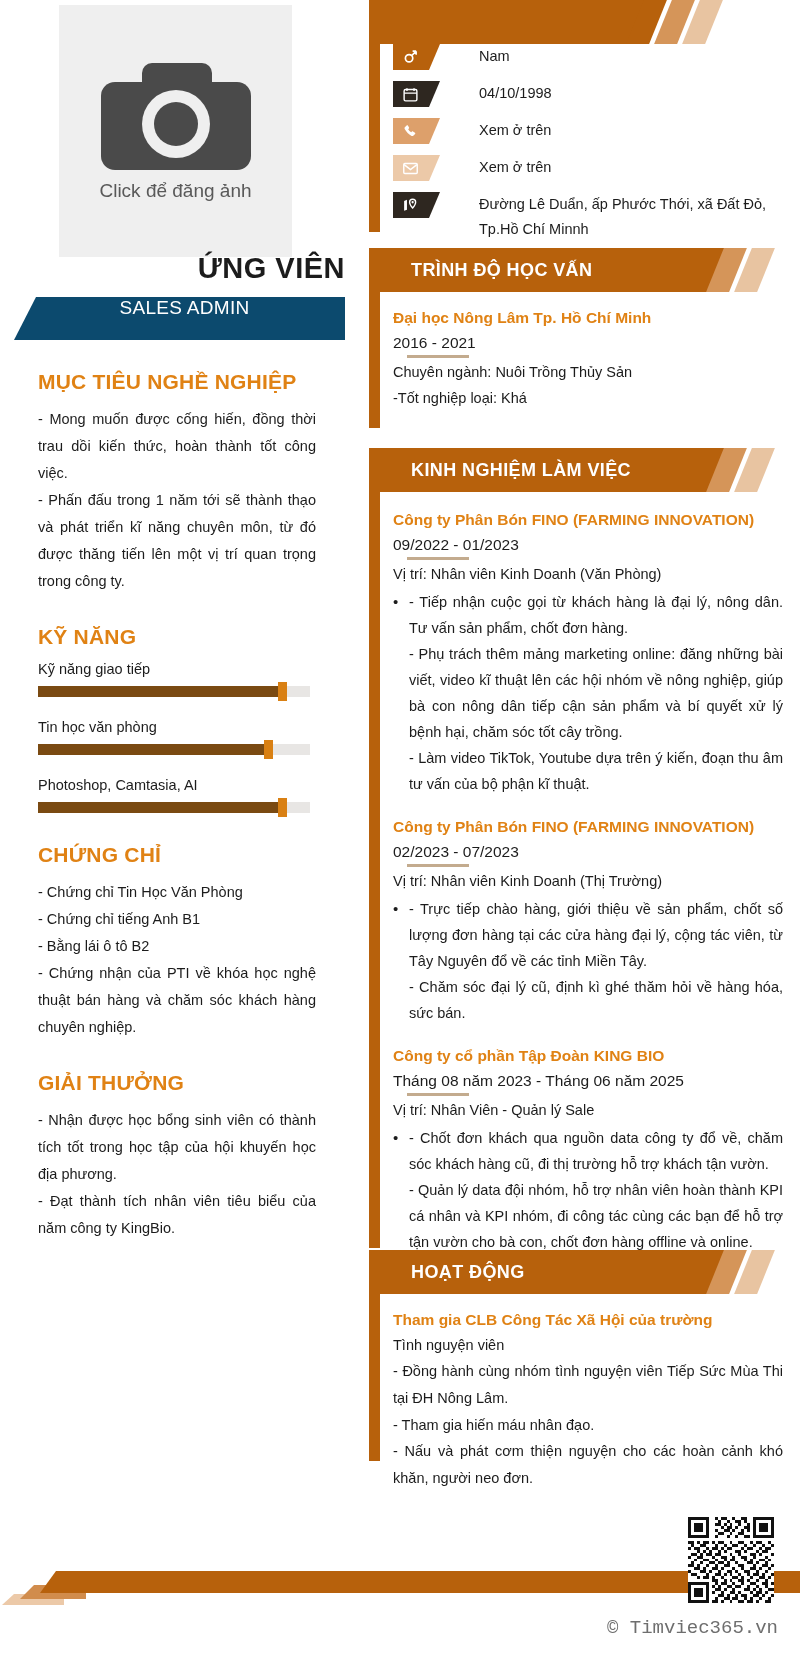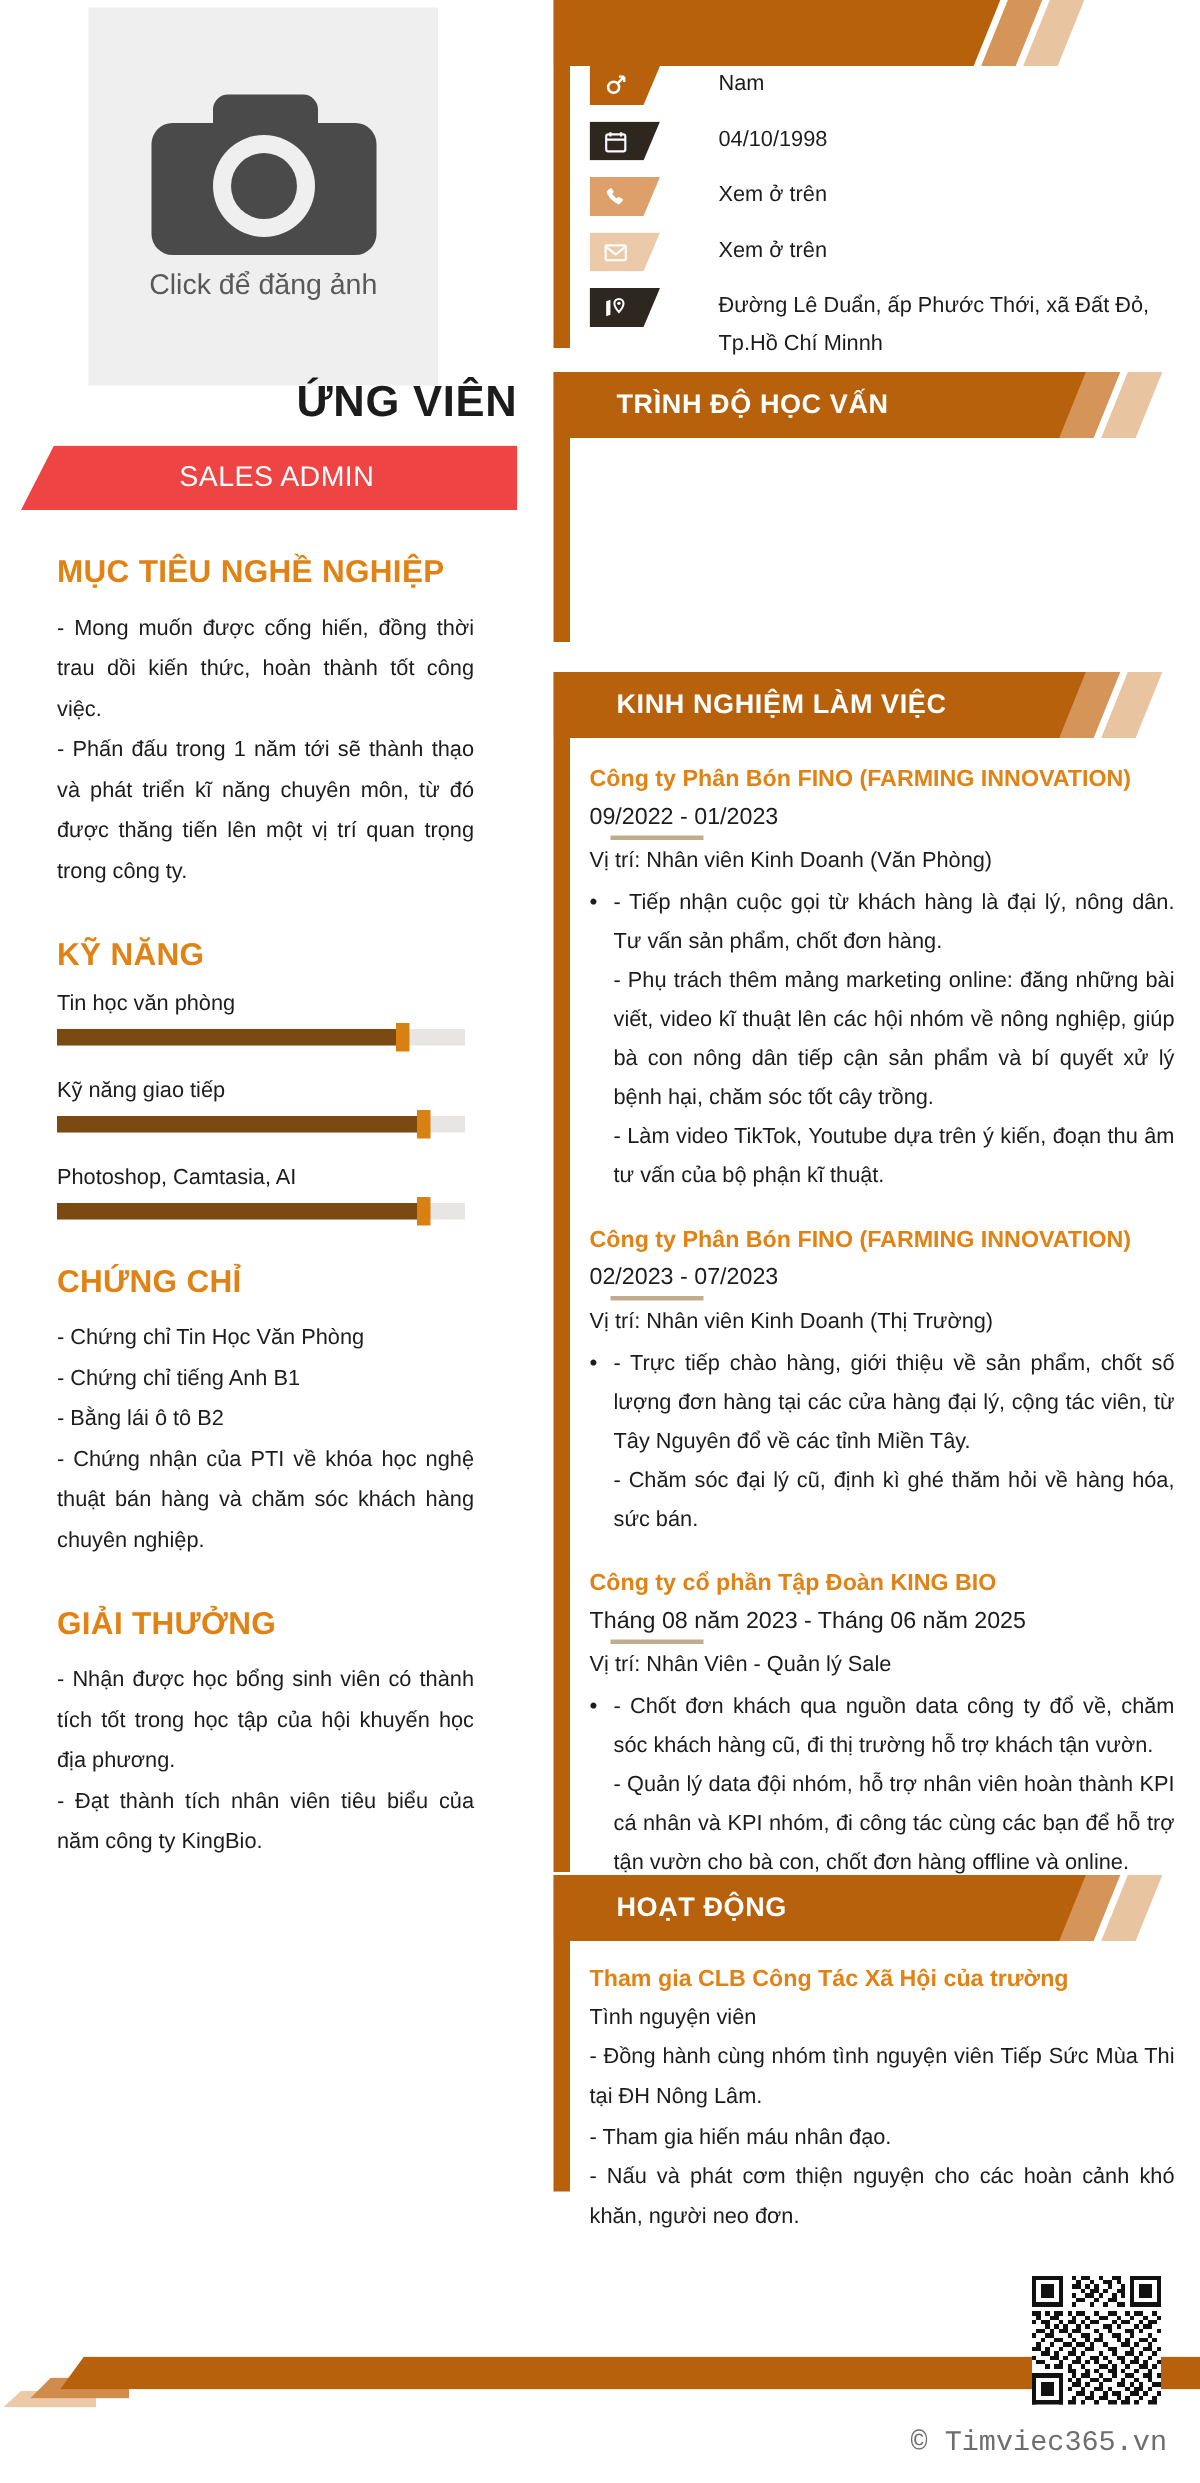--- a/index.html
+++ b/index.html
@@ -50,23 +50,23 @@
 
   .cand-name {
     position: absolute; left: 0; top: 252px;
     width: 345px; text-align: right;
     font-size: 29px; font-weight: bold; letter-spacing: .5px;
     color: #1c1c1c;
   }
   .title-banner {
     position: absolute; left: 14px; top: 297px;
     width: 331px; height: 43px;
-    background: #ef4444;
+    background: #0c4a6e;
     clip-path: polygon(22px 0, 100% 0, 100% 100%, 0 100%);
-    display: flex; align-items: center; justify-content: center;
+    display: flex; align-items: flex-start; justify-content: center;
   }
   .title-banner span {
     font-size: 19px; color: #ffffff; letter-spacing: .3px;
     padding-left: 10px;
   }
 
   .left-body { position: absolute; left: 38px; top: 370px; width: 278px; }
   .sec-head {
     color: #e08214; font-size: 21px; font-weight: bold;
     letter-spacing: .2px; margin-bottom: 12px;
@@ -196,32 +196,32 @@
 
     <div class="left-body">
 
       <div class="sec-head">MỤC TIÊU NGHỀ NGHIỆP</div>
       <div class="para">- Mong muốn được cống hiến, đồng thời trau dồi kiến thức, hoàn thành tốt công việc.</div>
       <div class="para">- Phấn đấu trong 1 năm tới sẽ thành thạo và phát triển kĩ năng chuyên môn, từ đó được thăng tiến lên một vị trí quan trọng trong công ty.</div>
 
       <div class="sec-head gap">KỸ NĂNG</div>
 
       <div class="skill">
+        <div class="skill-label">Kỹ năng giao tiếp</div>
+        <div class="bar-track">
+          <div class="bar-fill" style="width:89%"></div>
+          <div class="bar-knob" style="left:calc(89% - 2px)"></div>
+        </div>
+      </div>
+
+      <div class="skill">
         <div class="skill-label">Tin học văn phòng</div>
         <div class="bar-track">
           <div class="bar-fill" style="width:84%"></div>
           <div class="bar-knob" style="left:calc(84% - 2px)"></div>
-        </div>
-      </div>
-
-      <div class="skill">
-        <div class="skill-label">Kỹ năng giao tiếp</div>
-        <div class="bar-track">
-          <div class="bar-fill" style="width:89%"></div>
-          <div class="bar-knob" style="left:calc(89% - 2px)"></div>
         </div>
       </div>
 
       <div class="skill">
         <div class="skill-label">Photoshop, Camtasia, AI</div>
         <div class="bar-track">
           <div class="bar-fill" style="width:89%"></div>
           <div class="bar-knob" style="left:calc(89% - 2px)"></div>
         </div>
       </div>
@@ -299,20 +299,28 @@
 
     <div class="rail" style="top:248px; height:180px;"></div>
     <div class="hdr-bar tip" style="top:248px; width:375px;">
       <span>TRÌNH ĐỘ HỌC VẤN</span>
     </div>
     <div class="stripes" style="left:370px; top:248px;">
       <div class="stripe s2"></div>
         <div class="stripe s3"></div>
     </div>
 
+    <div class="r-body" style="top:306px;">
+      <div>
+        <div class="org">Đại học Nông Lâm Tp. Hồ Chí Minh</div>
+        <div class="dates">2016 - 2021</div>
+        <div class="sub">Chuyên ngành: Nuôi Trồng Thủy Sản</div>
+        <div class="sub">-Tốt nghiệp loại: Khá</div>
+      </div>
+    </div>
 
     <div class="rail" style="top:448px; height:800px;"></div>
     <div class="hdr-bar tip" style="top:448px; width:375px;">
       <span>KINH NGHIỆM LÀM VIỆC</span>
     </div>
     <div class="stripes" style="left:370px; top:448px;">
       <div class="stripe s2"></div>
         <div class="stripe s3"></div>
     </div>
 

